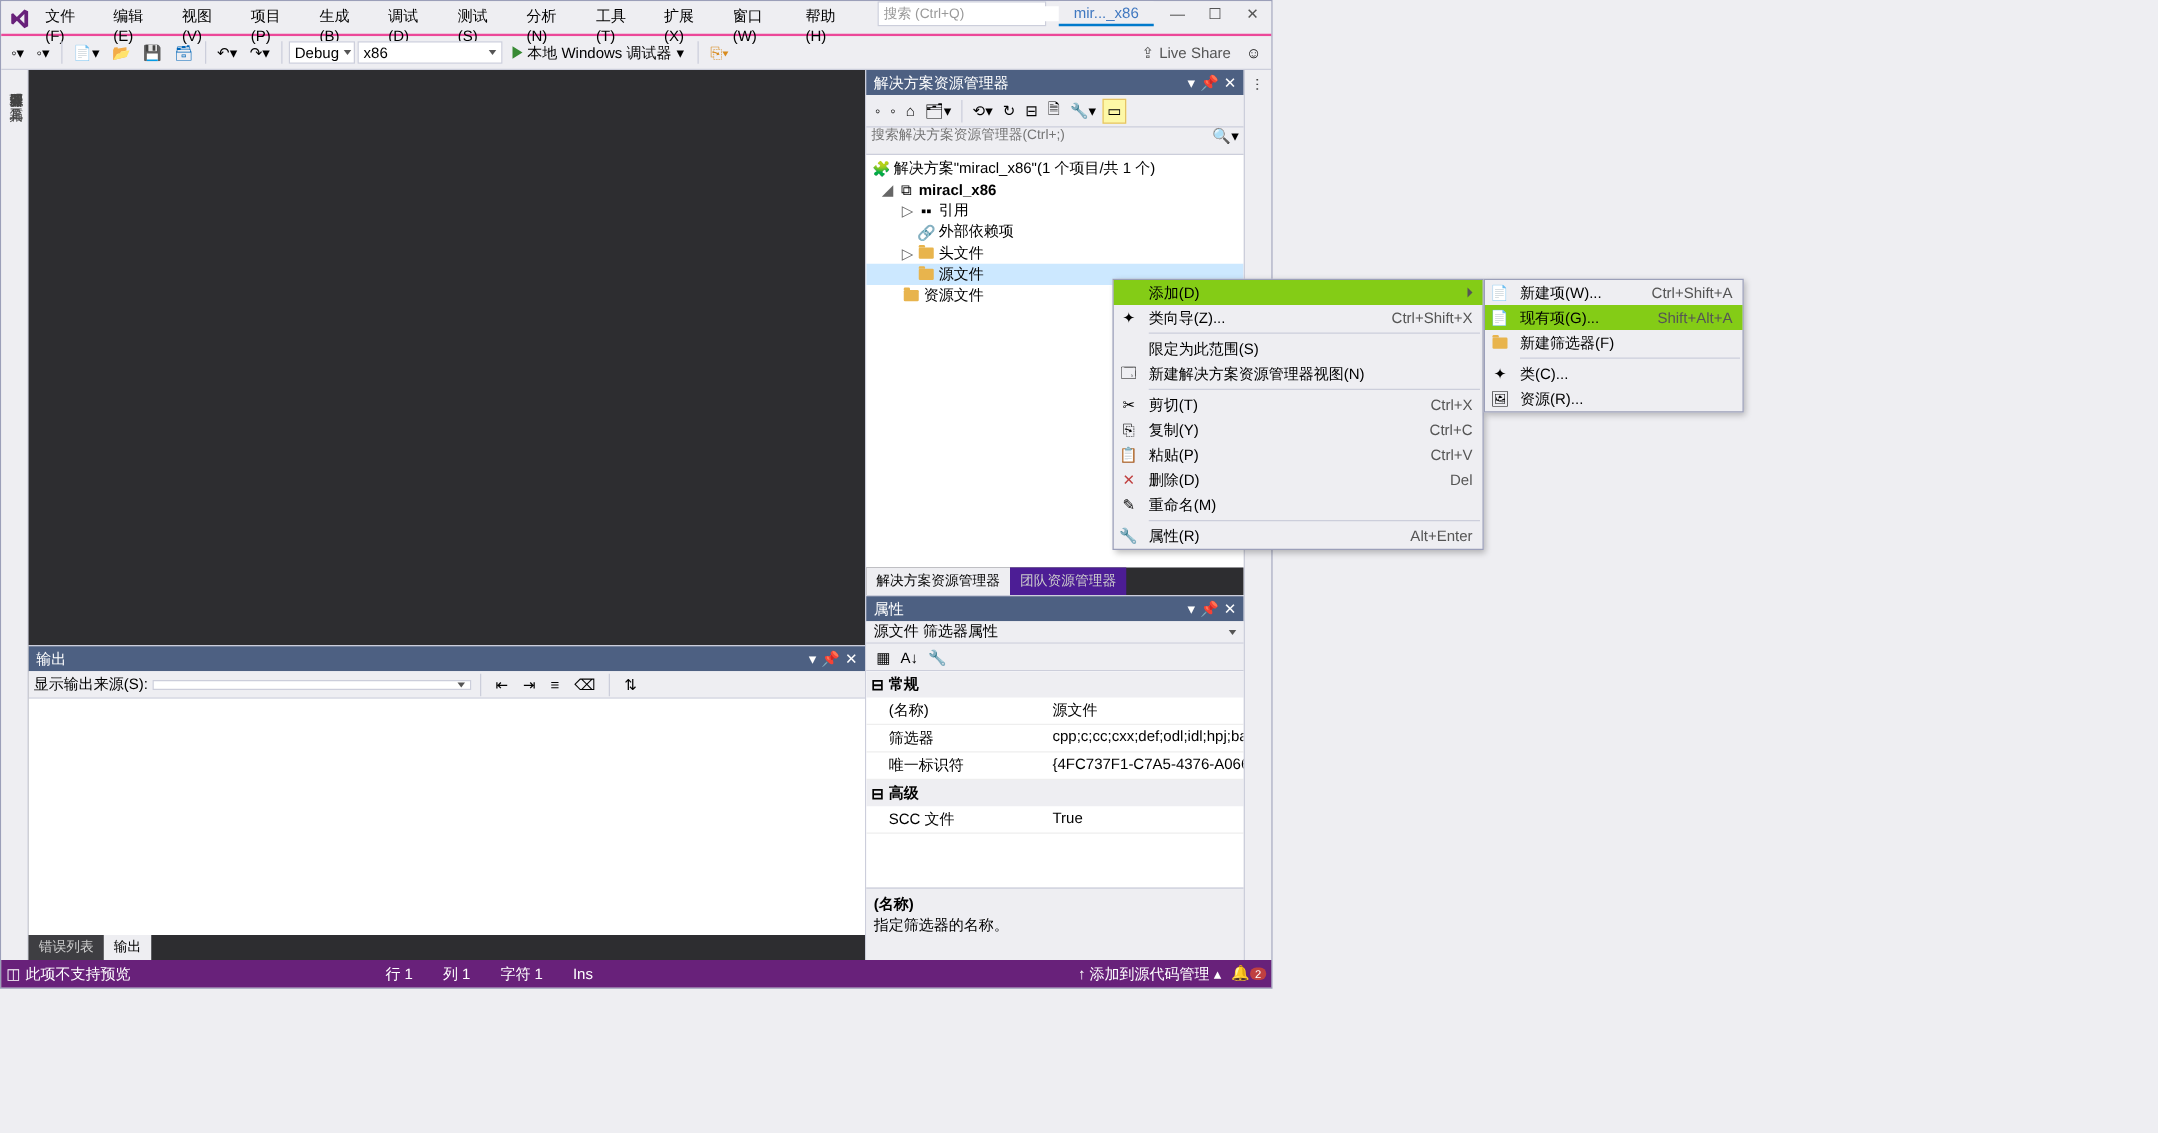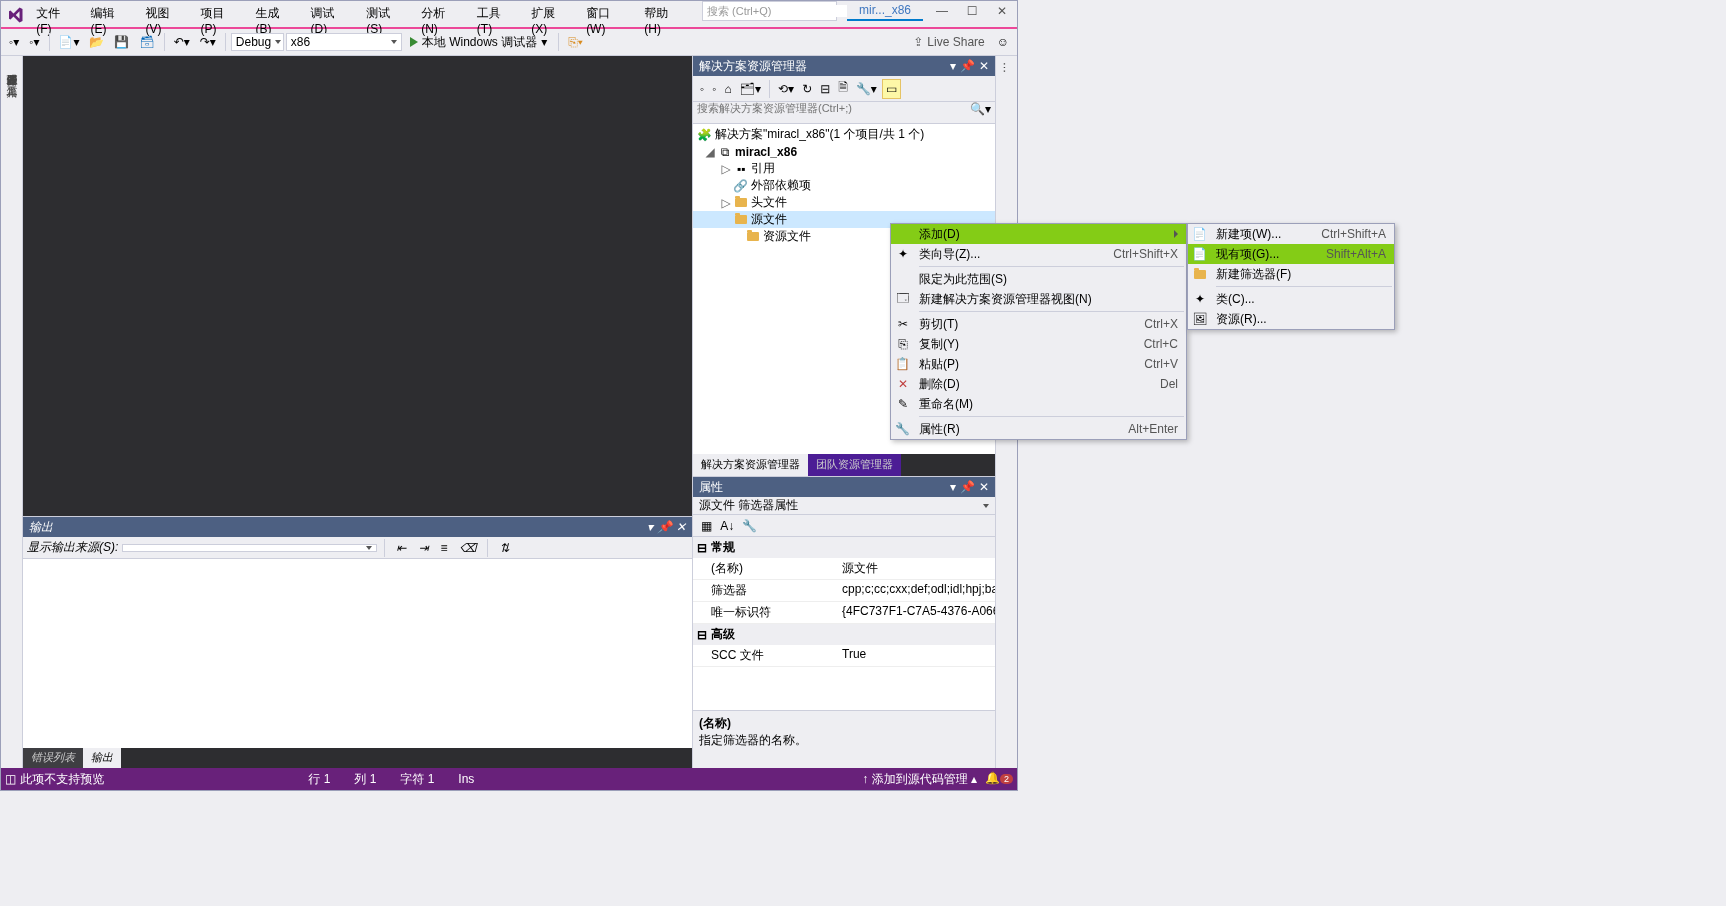--- a/index.html
+++ b/index.html
@@ -21,21 +21,21 @@
   .dropdown { border: 1px solid #cccedb; background: white; padding: 1px 4px; display: flex; align-items: center; gap: 4px; }
   .dropdown-wide { width: 53px; }
   .dropdown-wider { width: 116px; }
   .play-btn { display: flex; align-items: center; gap: 4px; padding: 2px 6px; }
   .play-icon { width: 0; height: 0; border-left: 8px solid #388a34; border-top: 5px solid transparent; border-bottom: 5px solid transparent; }
   .live-share { margin-left: auto; display: flex; align-items: center; gap: 4px; padding: 2px 6px; color: #555; }
 
   .main-area { display: flex; height: calc(100% - 55px - 22px); }
   .left-sidebar { width: 22px; background: #eeeef2; border-right: 1px solid #cccedb; display: flex; flex-direction: column; align-items: center; padding-top: 4px; }
   .sidebar-tab { writing-mode: vertical-rl; padding: 6px 3px; font-size: 11px; color: #444; cursor: pointer; }
-  .center-col { flex: 1; display: flex; flex-direction: column; background: #2d2d30; font-style: italic; }
+  .center-col { flex: 1; display: flex; flex-direction: column; background: #2d2d30; }
   .editor-area { flex: 1; background: #2d2d30; }
   .output-panel { height: 252px; background: white; border-top: 1px solid #cccedb; display: flex; flex-direction: column; }
   .panel-header { height: 20px; background: #4d6082; color: white; display: flex; align-items: center; padding: 0 6px; font-size: 11px; }
   .panel-header .controls { margin-left: auto; display: flex; gap: 4px; }
   .output-toolbar { height: 22px; background: #eeeef2; border-bottom: 1px solid #cccedb; display: flex; align-items: center; padding: 0 4px; gap: 4px; }
   .output-body { flex: 1; background: white; }
   .panel-tabs { height: 20px; background: #2d2d30; display: flex; }
   .panel-tab { padding: 2px 8px; font-size: 11px; color: #ccc; background: #3e3e42; cursor: pointer; }
   .panel-tab.active { background: #eeeef2; color: #000; }
 
@@ -251,21 +251,21 @@
                 <span class="folder-icon"></span>
               </span>
             <span>头文件</span>
           </div>
           <div class="tree-item selected" style="padding-left:40px">
             <span class="tree-icon">
                 <span class="folder-icon"></span>
               </span>
             <span>源文件</span>
           </div>
-          <div class="tree-item" style="padding-left:52px">
+          <div class="tree-item" style="padding-left:28px">
             <span class="tree-icon">
                 <span class="folder-icon"></span>
               </span>
             <span>资源文件</span>
           </div>
         </div>
         <div class="sln-tabs">
           <div class="sln-tab active">解决方案资源管理器</div>
           <div class="sln-tab">团队资源管理器</div>
         </div>

